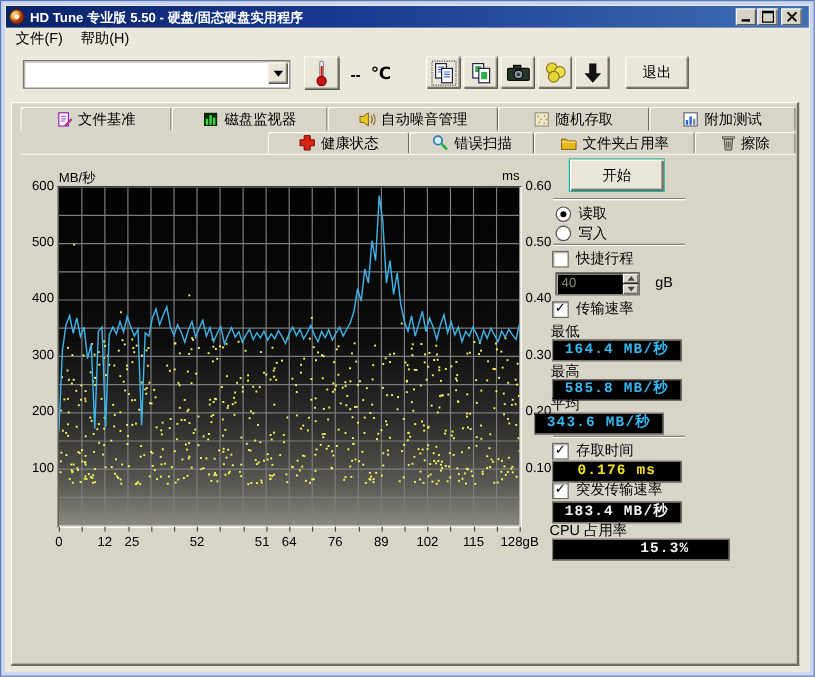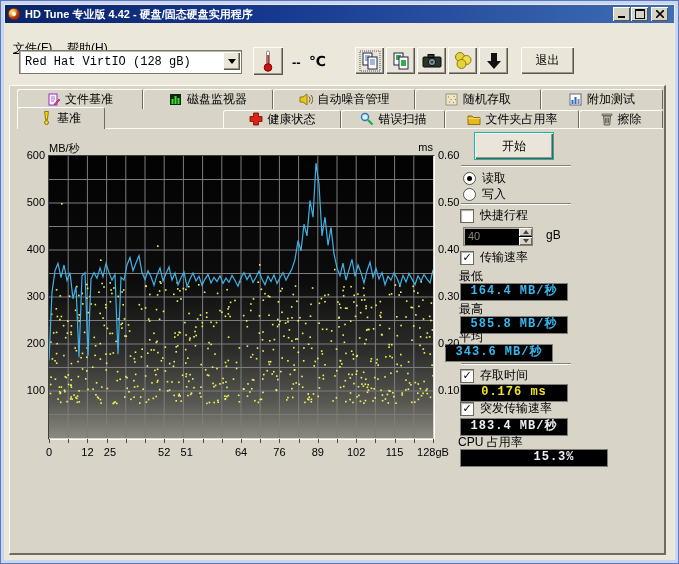--- a/index.html
+++ b/index.html
@@ -7,21 +7,21 @@
   #win{position:absolute;inset:0;background:#ebe7da;border:1px solid #5c79c0;
     box-shadow:inset 0 0 0 3px #c9d6f0;}
   .abs{position:absolute;}
   
   #titlebar{position:absolute;left:4px;top:4px;right:4px;height:18px;
     background:linear-gradient(to right,#0a246a,#17388f 40%,#3f6eb5);
     color:#fff;font-weight:bold;font-size:11px;display:flex;align-items:center;padding-left:2px;}
   .winbtn{position:absolute;top:6px;width:17px;height:14px;background:#d6d2c6;
     box-shadow:inset 1px 1px 0 #fff, inset -1px -1px 0 #5a5850;display:flex;align-items:center;justify-content:center;}
   
-  .menu-item{position:absolute;top:23px;height:16px;line-height:16px;padding:16px 6px;text-decoration:underline;}
+  .menu-item{position:absolute;top:23px;height:16px;line-height:16px;padding:0 6px;}
   .btn3d{background:#e9e5d8;box-shadow:inset 1px 1px 0 #fdfcf7, inset -1px -1px 0 #59574f, inset -2px -2px 0 #9a978d;}
   .tb-btn{position:absolute;top:46px;width:29px;height:27px;display:flex;align-items:center;justify-content:center;}
   
   .tab{position:absolute;display:flex;align-items:center;justify-content:center;gap:5px;
     background:#d8d4c8;border-radius:2px 2px 0 0;
     box-shadow:inset 1px 1px 0 #fcfbf6, inset -1px 0 0 #6e6c62;}
   
   .lbl{position:absolute;font-size:12px;line-height:13px;}
   .lcd{position:absolute;width:106px;height:16px;background:#000;border:1px solid #7e7c74;
     font-family:"Liberation Mono","DejaVu Sans Mono",monospace;font-weight:bold;font-size:12px;
@@ -50,39 +50,38 @@
       <defs>
           <radialGradient id="apg" cx="35%" cy="35%">
             <stop offset="0%" stop-color="#ffe9a0"></stop>
             <stop offset="55%" stop-color="#e8a33a"></stop>
             <stop offset="100%" stop-color="#a43015"></stop>
           </radialGradient>
         </defs>
       <circle cx="7" cy="7" r="6" fill="url(#apg)" stroke="#5a2008"></circle>
       <circle cx="7" cy="7" r="2" fill="#fff8e0"></circle>
     </svg>
-    <span>HD Tune 专业版 4.42 - 硬盘/固态硬盘实用程序</span>
+    <span>HD Tune 专业版 5.50 - 硬盘/固态硬盘实用程序</span>
   </div>
   <div class="winbtn" style="left:612px;">
     <div style="width:7px;height:2px;background:#000;margin-top:6px;"></div>
   </div>
   <div class="winbtn" style="left:630px;">
     <div style="width:8px;height:7px;border:1px solid #000;border-top-width:2px;"></div>
   </div>
   <div class="winbtn" style="left:650px;">
     <svg width="8" height="8" viewBox="0 0 8 8">
         <path d="M0,0 L8,8 M8,0 L0,8" stroke="#000" stroke-width="1.6"></path>
       </svg>
   </div>
 
   <div class="menu-item" style="left:6px;">文件(F)</div>
   <div class="menu-item" style="left:60px;">帮助(H)</div>
 
   <div class="abs" style="left:18px;top:49px;width:221px;height:22px;background:#fff;border:1px solid #7a786e;box-shadow:inset 1px 1px 0 #b8b6aa;">
-    <span class="abs" style="left:5px;top:4px;font-family:'Liberation Mono','DejaVu Sans Mono',monospace;font-size:12px;">Red Hat VirtIO (128 gB)</span>
     <div class="abs btn3d" style="right:1px;top:1px;width:17px;height:18px;display:flex;align-items:center;justify-content:center;">
       <div style="width:0;height:0;border-left:4px solid transparent;border-right:4px solid transparent;border-top:5px solid #000;"></div>
     </div>
   </div>
 
   <div class="abs btn3d" style="left:252px;top:46px;width:30px;height:28px;display:flex;align-items:center;justify-content:center;">
     <svg width="12" height="22" viewBox="0 0 12 22">
       <rect x="4.5" y="1" width="3" height="14" rx="1.5" fill="#fff" stroke="#888"></rect>
       <rect x="5.3" y="5" width="1.6" height="11" fill="#cc1111"></rect>
       <circle cx="6" cy="17.5" r="3.8" fill="#cc1111" stroke="#7a0000"></circle>
@@ -178,27 +177,20 @@
         <rect x="1" y="1" width="11" height="11" fill="#fff" stroke="#667"></rect>
         <rect x="2.5" y="7" width="2" height="4" fill="#2a66cc"></rect>
         <rect x="5.5" y="4" width="2" height="7" fill="#2a66cc"></rect>
         <rect x="8.5" y="6" width="2" height="5" fill="#7a8aa8"></rect>
       </svg>
     <span>附加测试</span>
   </div>
 
   <div class="abs" style="left:16px;top:127px;width:646px;height:1px;background:#fcfbf6;"></div>
 
-  <div class="tab" style="left:16px;top:106px;width:88px;height:22px;z-index:3;box-shadow:inset 1px 1px 0 #fff, inset -1px 0 0 #6e6c62;">
-    <svg width="11" height="14" viewBox="0 0 11 14">
-        <path d="M3.6,0.5 h3.8 l-1,8 h-1.8 z" fill="#ffd400" stroke="#7a6000" stroke-width="0.8"></path>
-        <circle cx="5.5" cy="11.5" r="2" fill="#ffd400" stroke="#7a6000" stroke-width="0.8"></circle>
-      </svg>
-    <span>基准</span>
-  </div>
   <div class="tab" style="left:222px;top:109px;width:118px;height:18px;">
     <svg width="14" height="14" viewBox="0 0 14 14">
         <path d="M4.5,1 h5 v3.5 h3.5 v5 h-3.5 v3.5 h-5 v-3.5 h-3.5 v-5 h3.5 z" fill="#dd2211" stroke="#6a0c00" stroke-width="0.8"></path>
       </svg>
     <span>健康状态</span>
   </div>
   <div class="tab" style="left:340px;top:109px;width:104px;height:18px;">
     <svg width="14" height="14" viewBox="0 0 14 14">
         <circle cx="5" cy="5" r="3.5" fill="#d8ecff" stroke="#2a7ab8" stroke-width="1.4"></circle>
         <line x1="8" y1="8" x2="12.5" y2="12.5" stroke="#22aa44" stroke-width="2.2"></line>
@@ -997,20 +989,20 @@
     <div class="axis-lbl" style="left: 437px; width: 34px; top: 148px;">0.60</div>
     <div class="axis-lbl" style="left: 437px; width: 34px; top: 195px;">0.50</div>
     <div class="axis-lbl" style="left: 437px; width: 34px; top: 242px;">0.40</div>
     <div class="axis-lbl" style="left: 437px; width: 34px; top: 289px;">0.30</div>
     <div class="axis-lbl" style="left: 437px; width: 34px; top: 336px;">0.20</div>
     <div class="axis-lbl" style="left: 437px; width: 34px; top: 383px;">0.10</div>
     <div class="axis-lbl" style="left: 26px; width: 44px; text-align: center; top: 445px;">0</div>
     <div class="axis-lbl" style="left: 64.4px; width: 44px; text-align: center; top: 445px;">12</div>
     <div class="axis-lbl" style="left: 102.8px; width: 44px; text-align: left; top: 445px;">25</div>
     <div class="axis-lbl" style="left: 141.2px; width: 44px; text-align: center; top: 445px;">52</div>
-    <div class="axis-lbl" style="left: 179.6px; width: 44px; text-align: left; top: 445px;">51</div>
+    <div class="axis-lbl" style="left: 179.6px; width: 44px; text-align: right; top: 445px;">51</div>
     <div class="axis-lbl" style="left: 218px; width: 44px; text-align: center; top: 445px;">64</div>
     <div class="axis-lbl" style="left: 256.4px; width: 44px; text-align: center; top: 445px;">76</div>
     <div class="axis-lbl" style="left: 294.8px; width: 44px; text-align: center; top: 445px;">89</div>
     <div class="axis-lbl" style="left: 333.2px; width: 44px; text-align: center; top: 445px;">102</div>
     <div class="axis-lbl" style="left: 371.6px; width: 44px; text-align: center; top: 445px;">115</div>
     <div class="axis-lbl" style="left: 410px; width: 44px; text-align: center; top: 445px;">128gB</div>
   </div>
 
 </body></html>

